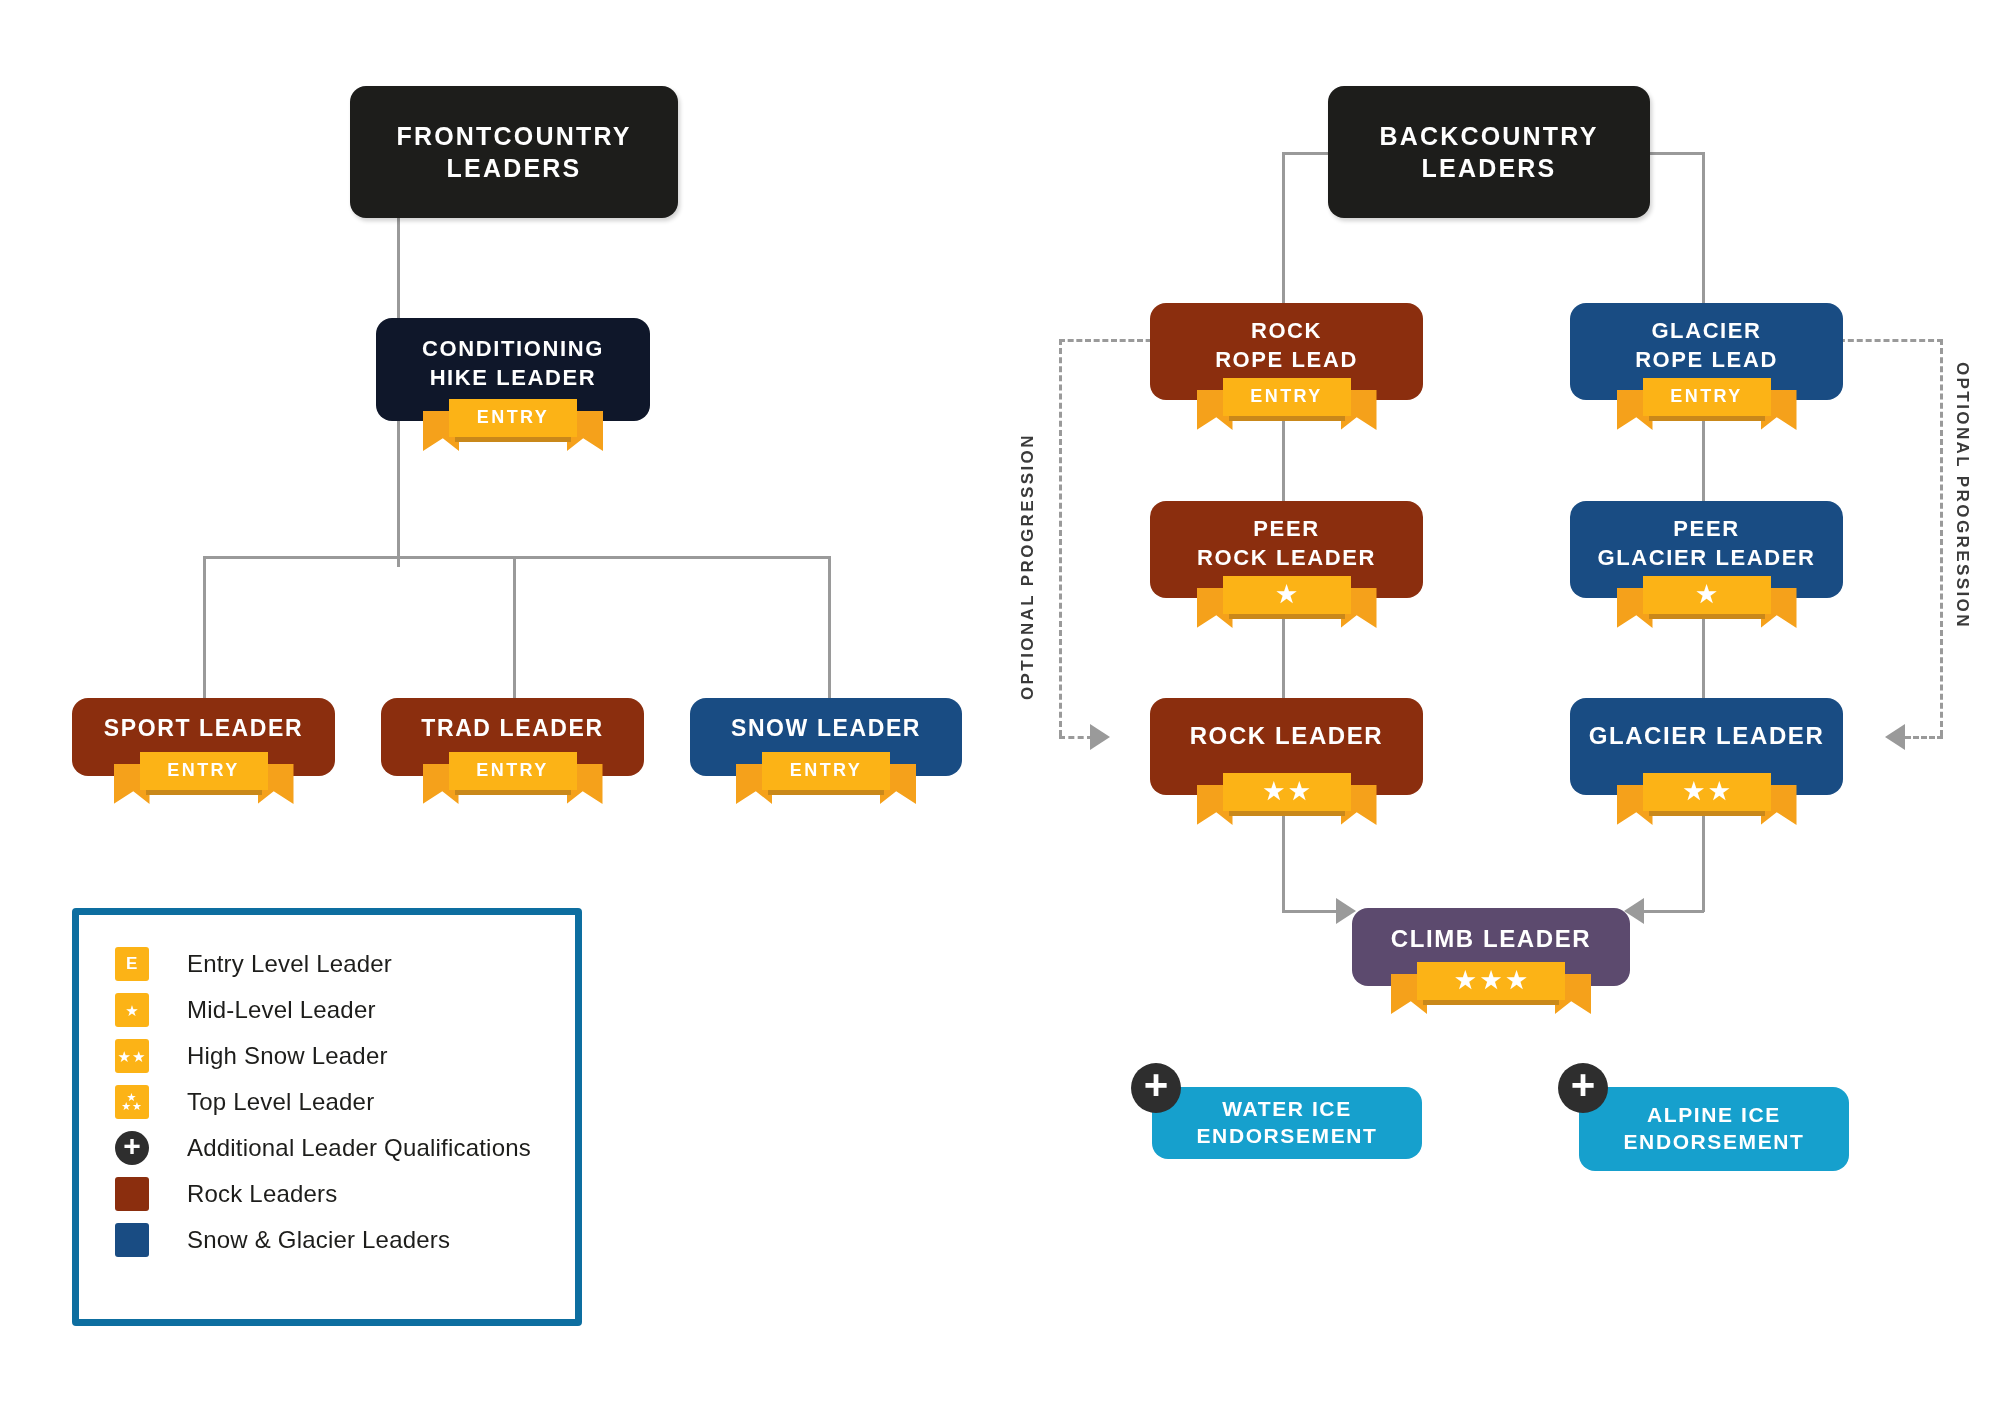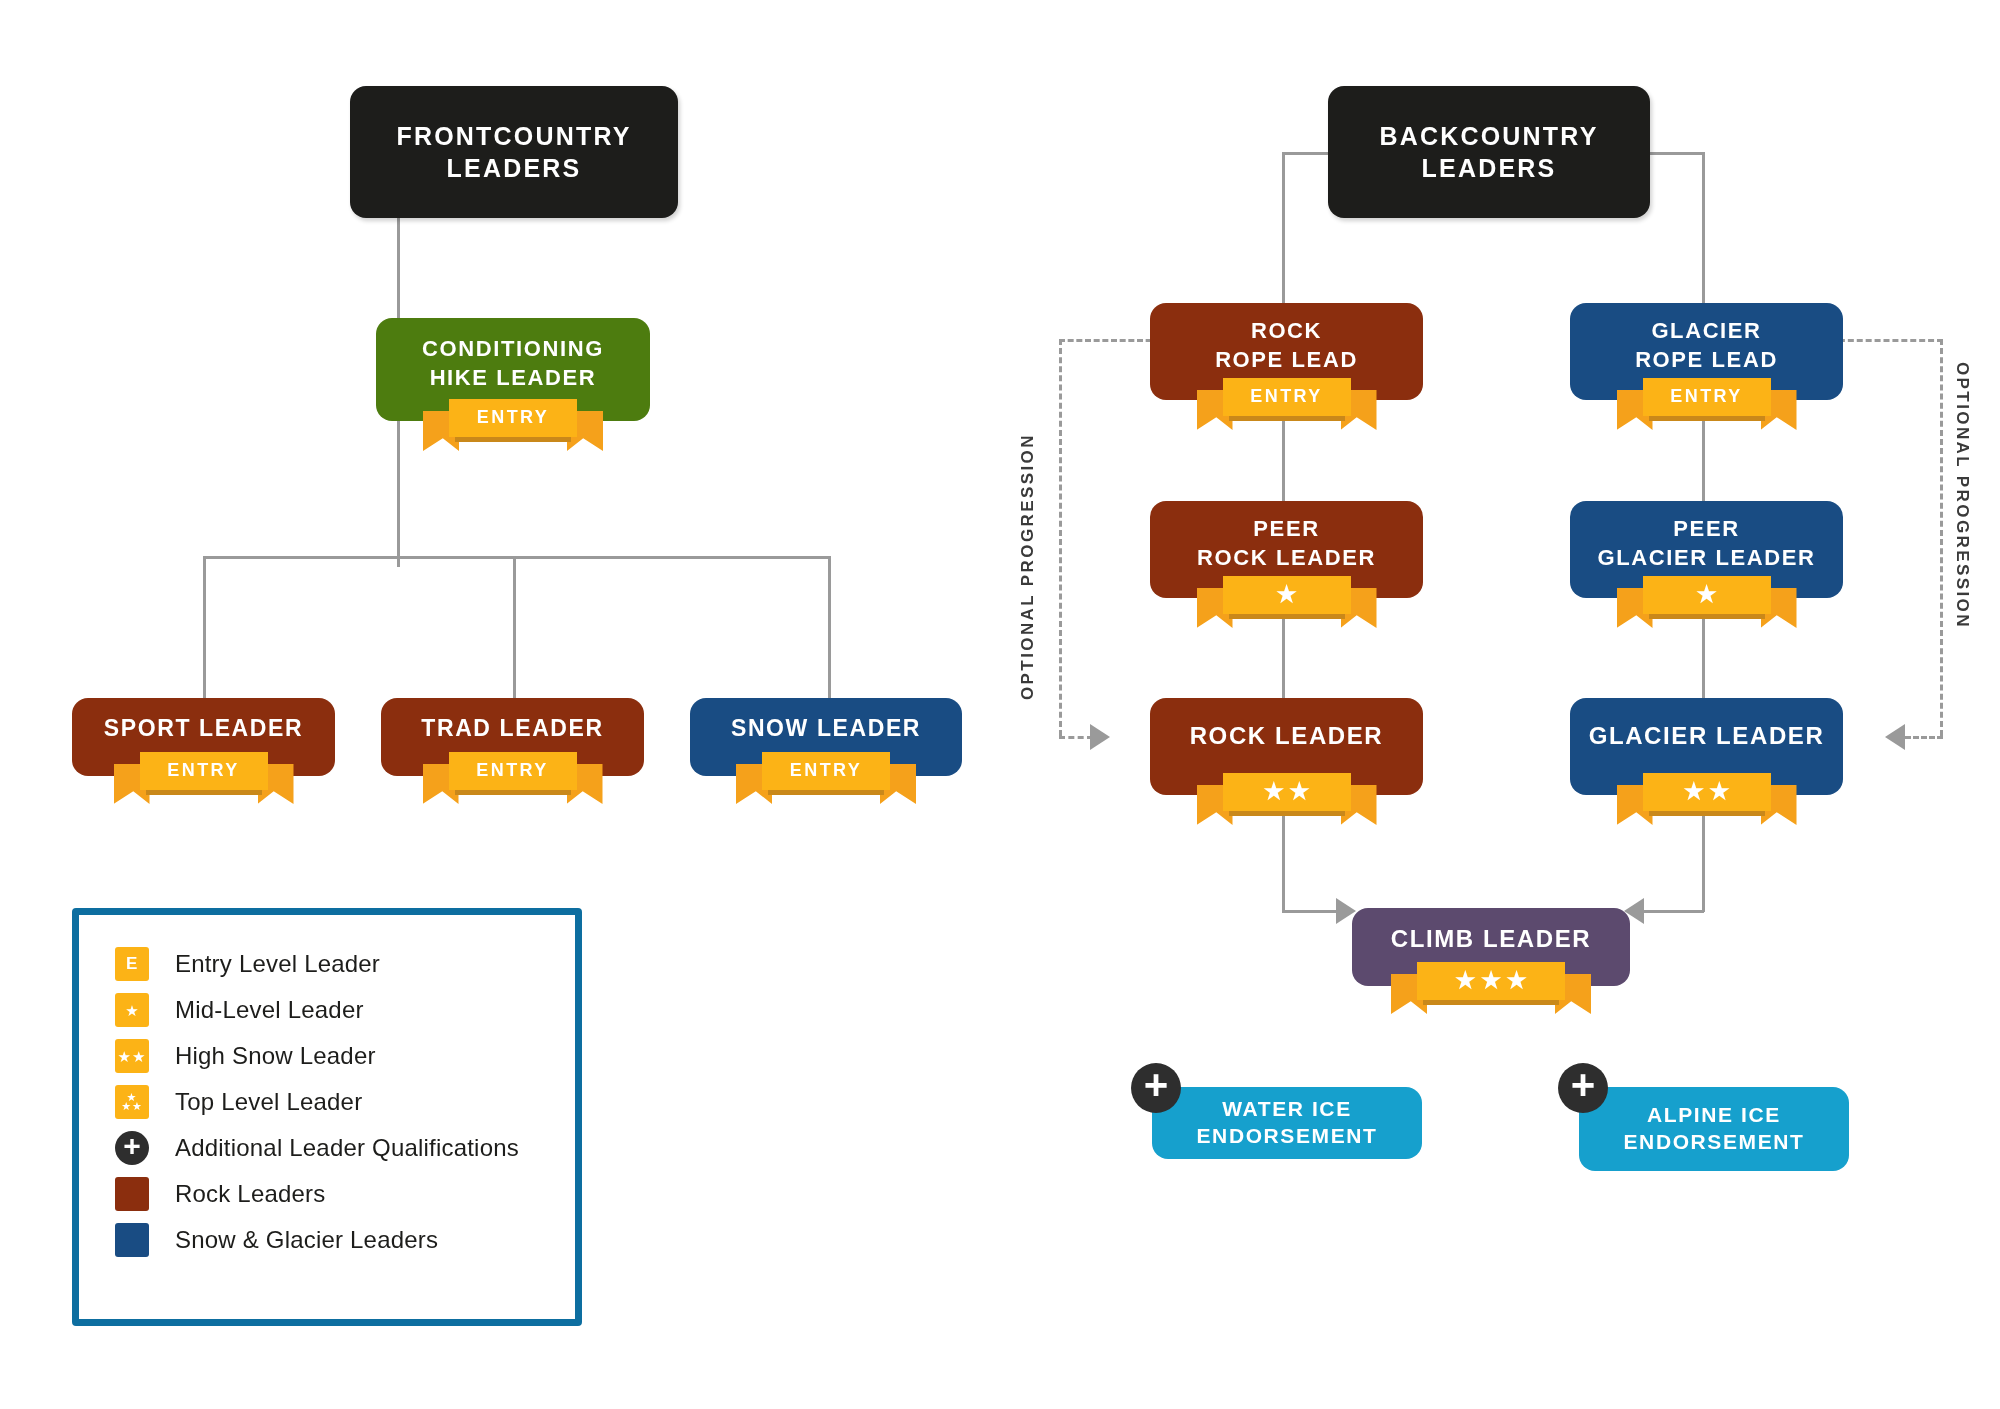--- a/index.html
+++ b/index.html
@@ -62,21 +62,21 @@
     font-weight: bold;
     line-height: 1.28;
     text-transform: uppercase;
   }
   .node.header {
     background: #1d1d1b;
     font-size: 25px;
     letter-spacing: 2.2px;
     box-shadow: 2px 3px 4px rgba(0,0,0,.18);
   }
-  .node.green  { background: #4d7c0f; }
+  .node.green  { background: #0f172a; }
   .node.rock   { background: #8b2e0e; }
   .node.snow   { background: #194c83; }
   .node.climb  { background: #5c4a6e; }
   .node.ice    { background: #16a0cd; }
 
   .node .label {
     padding: 0 10px;
     transform: translateY(-6px);
   }
   .node.flat .label { transform: none; }
@@ -225,20 +225,21 @@
   .legend-swatch .s3 {
     font-size: 11px;
     line-height: 9px;
     text-align: center;
     letter-spacing: 1px;
   }
   .legend-text {
     font-size: 24px;
     color: #1d1d1b;
     letter-spacing: .2px;
+    margin-left: 12px;
   }
 </style>
 </head>
 <body>
 
 <div id="canvas">
 
   <div class="line v" style="left:397px; top:170px; height:150px;"></div>
   <div class="line v" style="left:397px; top:320px; height:247px;"></div>
   <div class="line h" style="left:203px; top:556px; width:628px;"></div>

